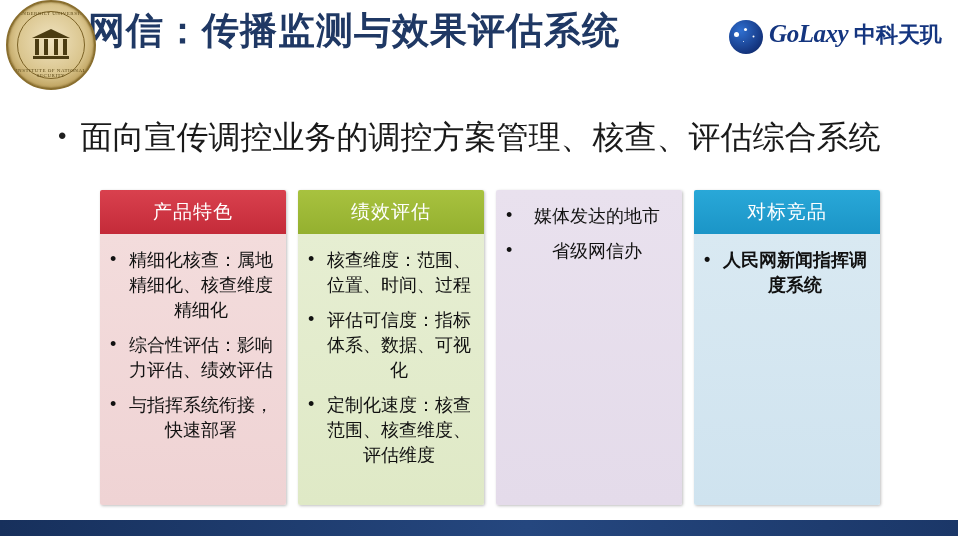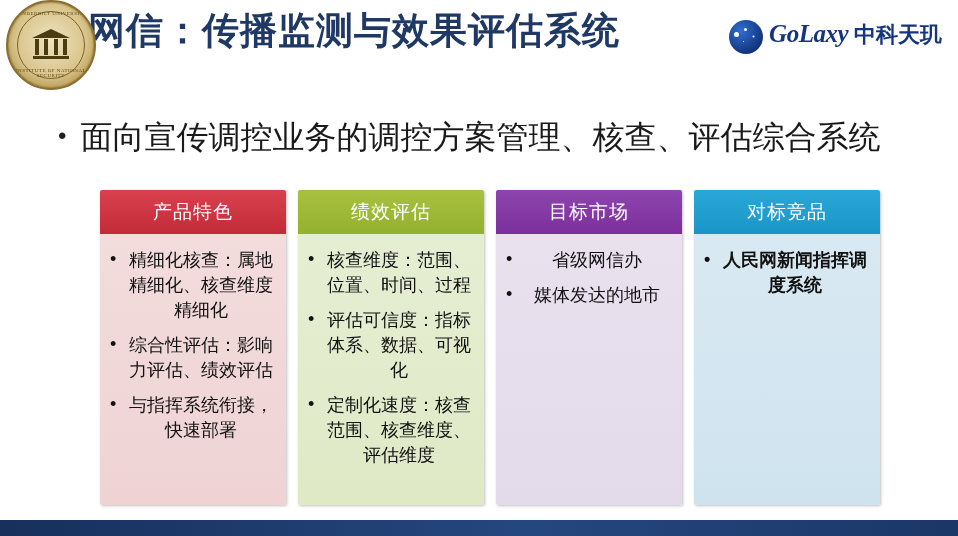--- a/index.html
+++ b/index.html
@@ -304,25 +304,24 @@
     <div class="card-body">
       <ul>
         <li>核查维度：范围、位置、时间、过程</li>
         <li>评估可信度：指标体系、数据、可视化</li>
         <li>定制化速度：核查范围、核查维度、评估维度</li>
       </ul>
     </div>
   </div>
 
   <div class="card card-3">
-    <div class="card-head">目标市场</div>
     <div class="card-body">
       <ul>
+        <li>媒体发达的地市</li>
         <li>省级网信办</li>
-        <li>媒体发达的地市</li>
       </ul>
     </div>
   </div>
 
   <div class="card card-4">
     <div class="card-head">对标竞品</div>
     <div class="card-body">
       <ul>
         <li>人民网新闻指挥调度系统</li>
       </ul>

